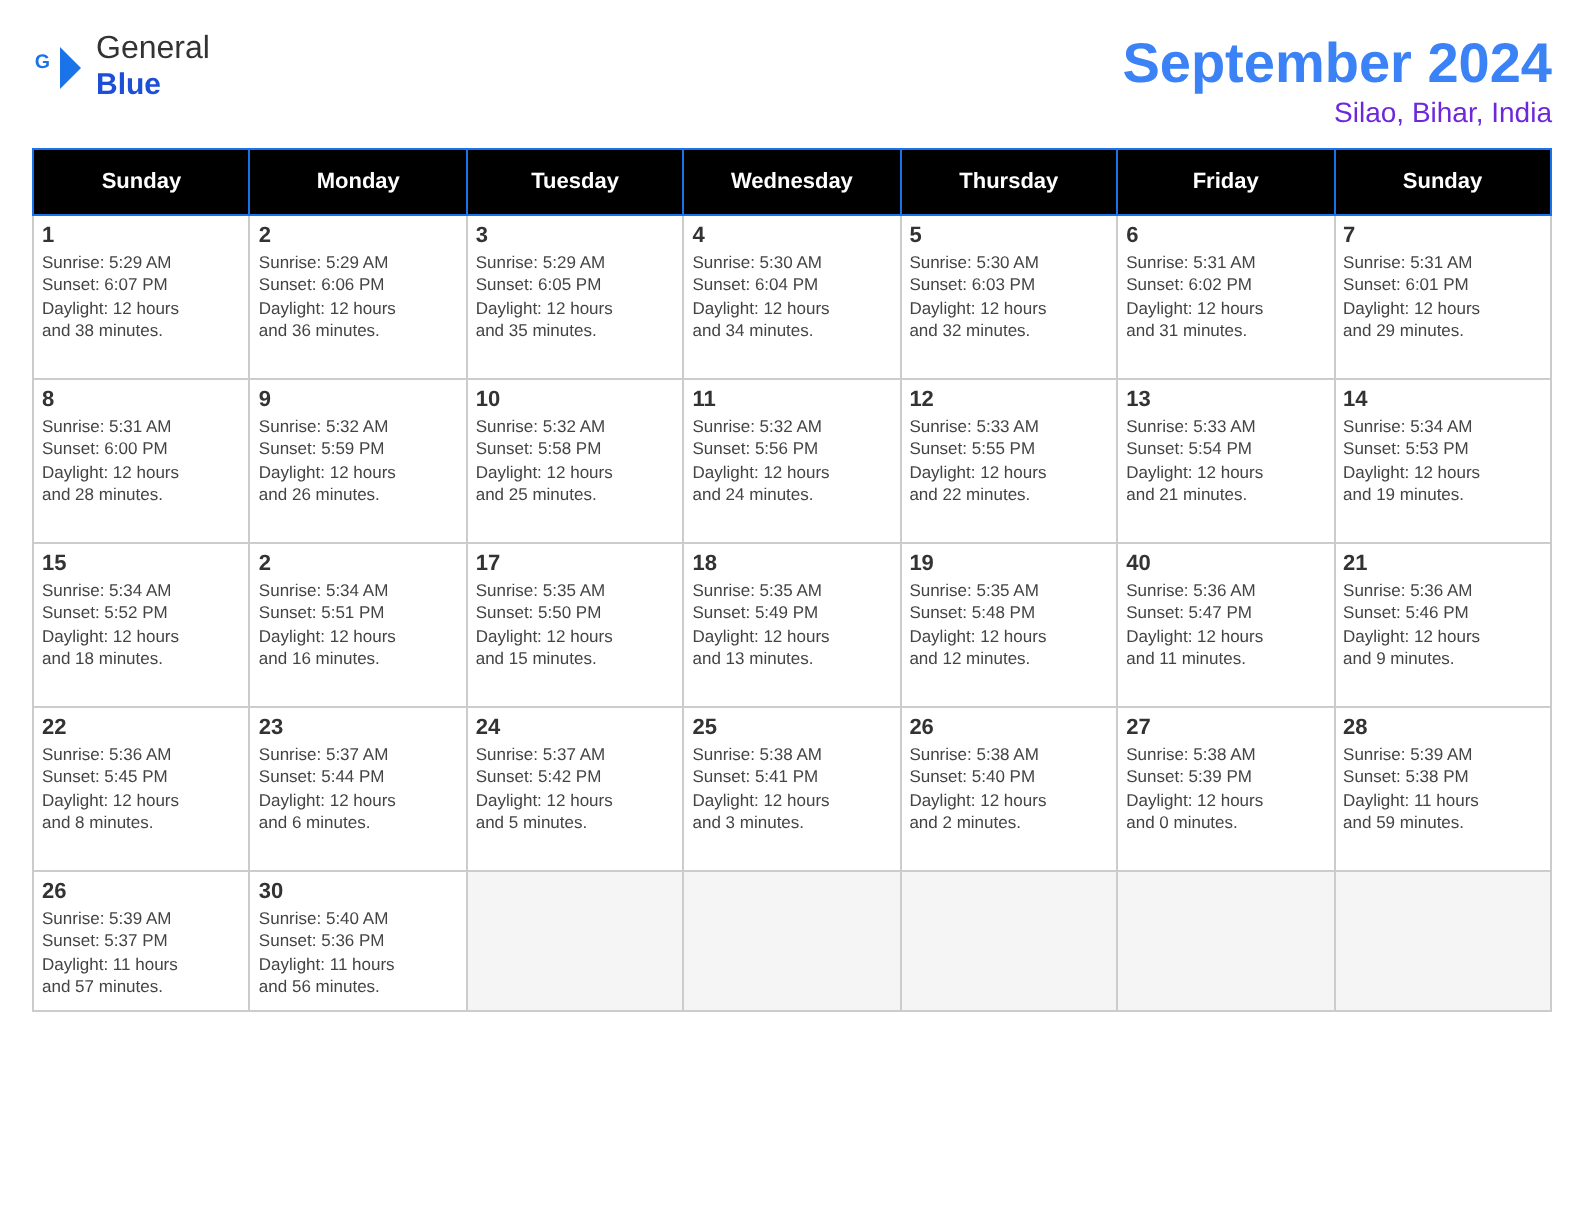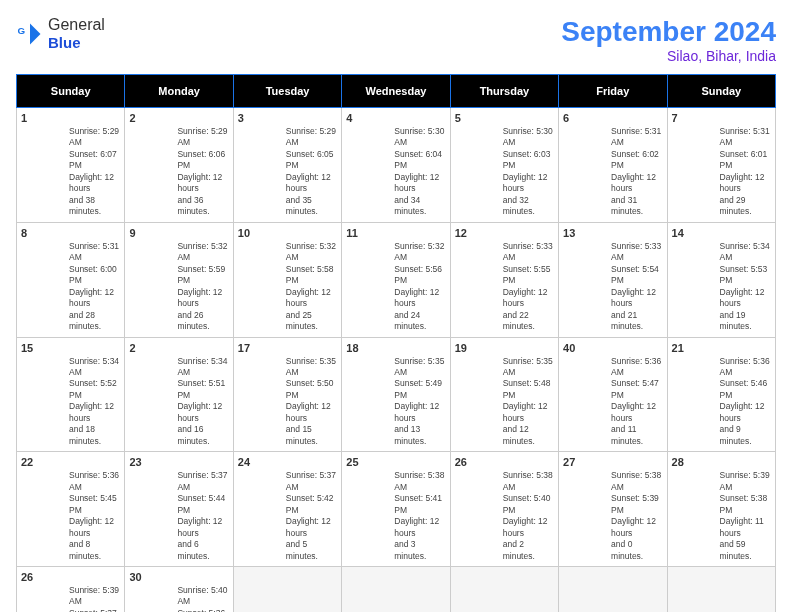--- a/index.html
+++ b/index.html
@@ -72,21 +72,20 @@
       font-size: 11px;
       font-weight: bold;
       color: #333;
       display: block;
       margin-bottom: 2px;
     }
     .day-info {
       font-size: 8.5px;
       color: #444;
       line-height: 1.35;
-      margin-left: 48px;
     }
     .last-row td {
       height: 70px;
     }
   </style>
 </head>
 <body>
 
 <div class="page">
   <div class="header">

